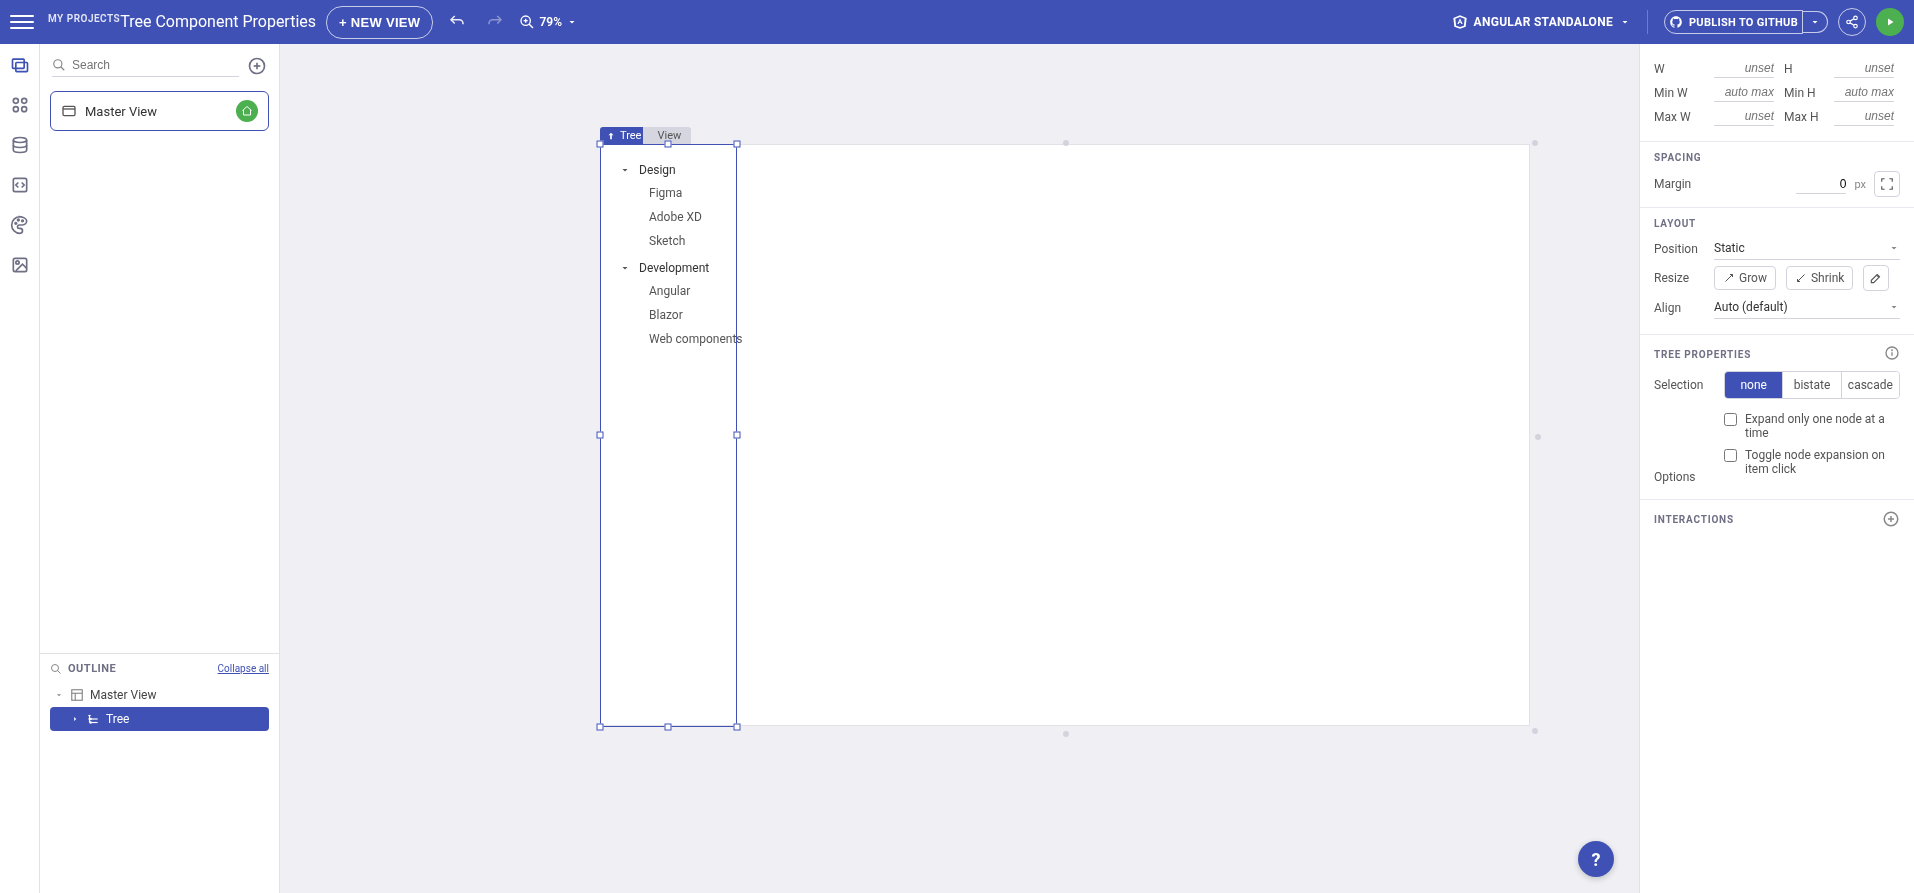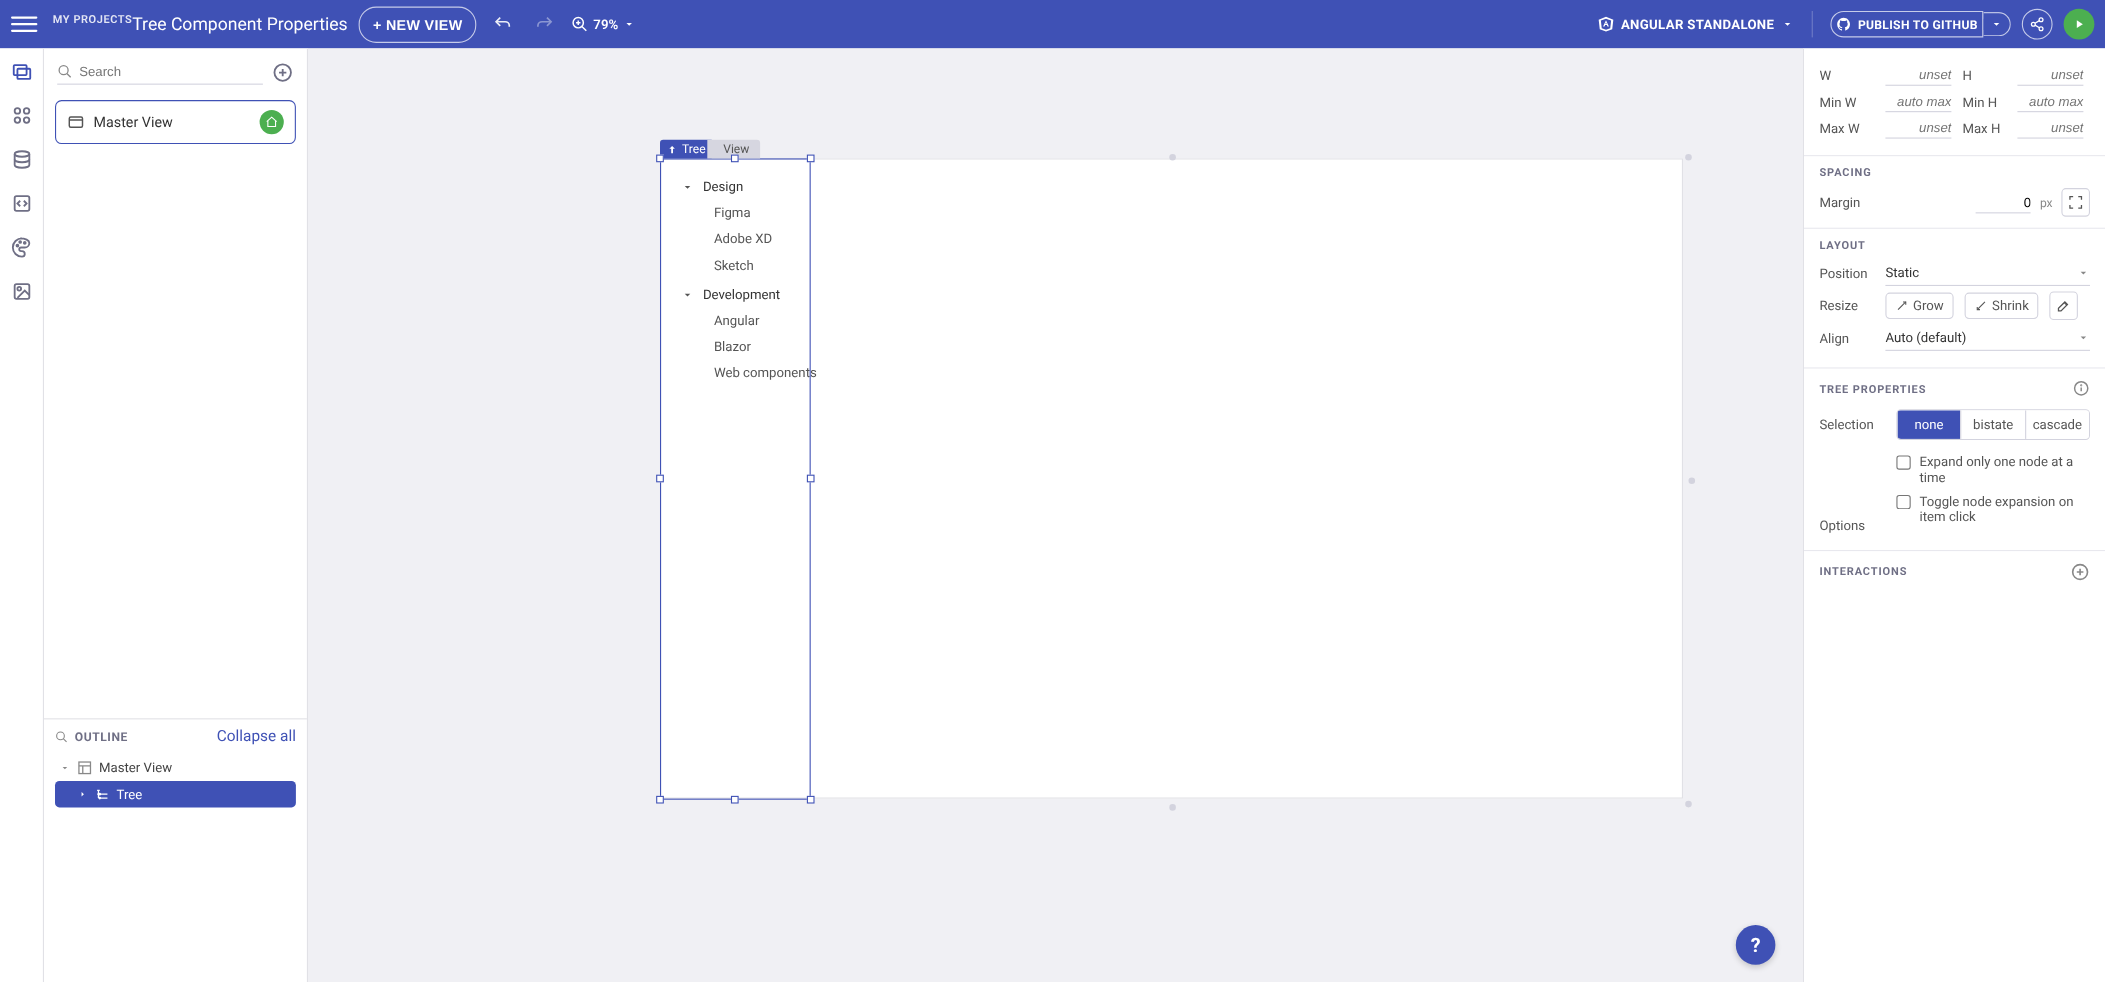--- a/index.html
+++ b/index.html
@@ -101,21 +101,21 @@
     display:flex; align-items:center; gap:8px;
     background:#fff; cursor:pointer;
   }
   .view-card .label { flex:1; font-size:13px; color:#333;}
   .home-badge {
     width:22px; height:22px; border-radius:50%; background:#4caf50; color:#fff;
     display:flex; align-items:center; justify-content:center;
   }
   .outline-section { border-top:1px solid #e1e1e6; padding:8px 10px; display:flex; flex-direction:column; flex:0 0 auto;}
   .outline-header { display:flex; align-items:center; gap:6px; font-size:11px; font-weight:700; color:#6f6f85; letter-spacing:0.5px;}
-  .outline-header a { margin-left:auto; font-size:14px; font-weight:400; color:#3f51b5; cursor:pointer; letter-spacing:0;}
+  .outline-header a { margin-left:auto; font-size:10px; font-weight:400; color:#3f51b5; text-decoration:underline; cursor:pointer; letter-spacing:0;}
   .outline-tree { margin-top:8px;}
   .outline-node { display:flex; align-items:center; gap:6px; padding:5px 4px; font-size:12px; color:#444; cursor:pointer; border-radius:4px;}
   .outline-node.indent { padding-left:20px;}
   .outline-node.selected { background:#3f51b5; color:#fff;}
   .filler { flex:1; }
 
   
   .canvas-wrap { flex:1; position:relative; overflow:hidden; background:#f0f0f4;}
   .artboard-label {
     position:absolute; left:320px; top:83px;

